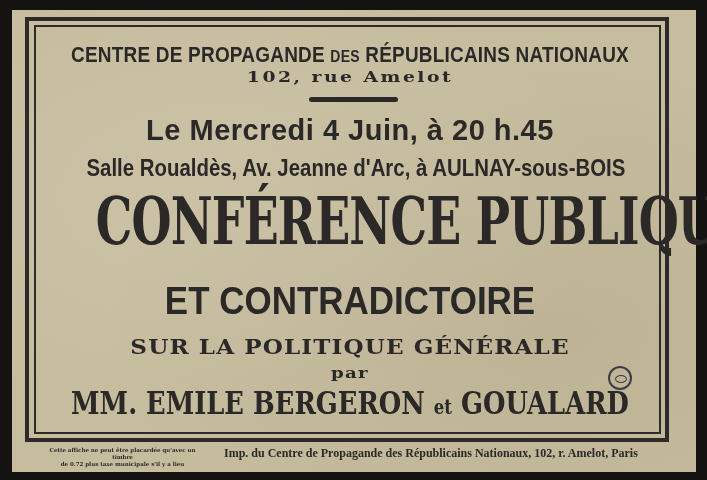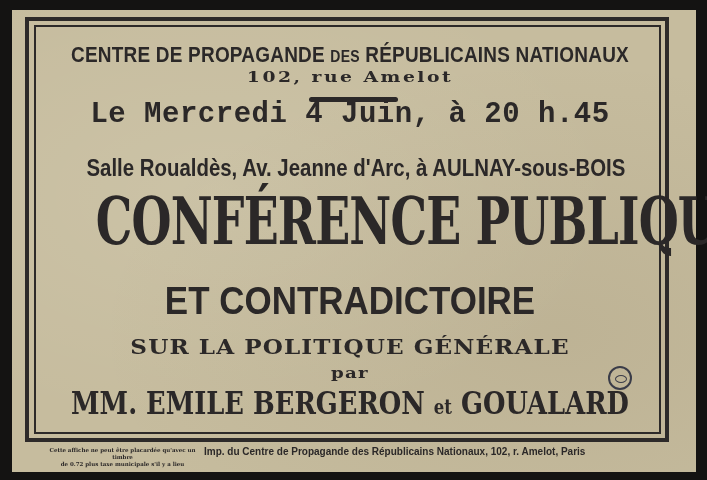--- a/index.html
+++ b/index.html
@@ -20,38 +20,38 @@
     .frame-inner {
       position:absolute; left:34px; top:25px; width:627px; height:409px;
       border:2px solid #2d2a29; box-sizing:border-box;
     }
     .ink { color:#2b2828; }
     .line { position:absolute; left:40px; width:620px; text-align:center; white-space:nowrap; }
     .l1 { top:44px; font-size:19px; font-weight:bold; letter-spacing:0.2px; transform:scaleY(1.15); }
     .l1 .small { font-size:14px; }
     .l2 { top:68px; font-family:"DejaVu Serif", serif; font-size:15px; font-weight:bold; letter-spacing:2px; transform:scaleX(1.25); }
     .rule { position:absolute; left:309px; top:97px; width:89px; height:5px; background:#2b2828; border-radius:3px; }
-    .l3 { top:98px; font-family:Liberation Mono, monospace; font-size:29px; font-weight:bold; letter-spacing:0.5px;text-align:center; }
+    .l3 { top:114px; font-family:Liberation Sans, sans-serif; font-size:29px; font-weight:bold; letter-spacing:0.5px;text-align:center; }
     .l4 { top:154px; font-family:"Liberation Sans Narrow","Liberation Sans", sans-serif; font-size:24px; font-weight:bold; transform:scaleX(0.85); }
     .l5 { top:192px; font-family:"DejaVu Serif", serif; font-size:56px; font-weight:bold; letter-spacing:-1px; transform:scaleX(0.82) scaleY(1.18); line-height:1; }
     .l6 { top:282px; font-size:38px; font-weight:bold; transform:scaleX(0.92); line-height:1; }
     .l7 { top:336px; font-family:"DejaVu Serif", serif; font-size:21px; font-weight:bold; letter-spacing:1px; transform:scaleX(1.1); line-height:1; }
     .l8 { top:366px; font-family:"DejaVu Serif", serif; font-size:14px; font-weight:bold; letter-spacing:1px; transform:scaleX(1.3); line-height:1; }
     .l9 { top:390px; font-family:"DejaVu Serif", serif; font-size:28px; font-weight:bold; transform:scaleX(0.92) scaleY(1.1); line-height:1; }
     .l9 .et { font-size:18px; }
     .stamp {
       position:absolute; left:608px; top:366px; width:24px; height:24px;
       border:2px solid #3a3c48; border-radius:50%; box-sizing:border-box;
     }
     .stamp::after { content:""; position:absolute; left:5px; top:7px; width:10px; height:6px; border:1px solid #3a3c48; border-radius:50%; }
     .foot-left {
       position:absolute; left:40px; top:447px; width:165px; font-size:5.5px; font-weight:bold; line-height:7px; text-align:center; font-family:"DejaVu Serif", serif;
     }
     .foot-right {
-      position:absolute; left:204px; top:446px; font-size:10px; font-weight:bold; white-space:nowrap; font-family:Liberation Sans, sans-serif;
+      position:absolute; left:224px; top:446px; font-size:12px; font-weight:bold; white-space:nowrap; font-family:Liberation Serif, serif;
     }
   </style>
 </head>
 <body>
 
 <div class="paper"></div>
 <div class="frame-outer"></div>
 <div class="frame-inner"></div>
 
 <div class="line l1 ink">

